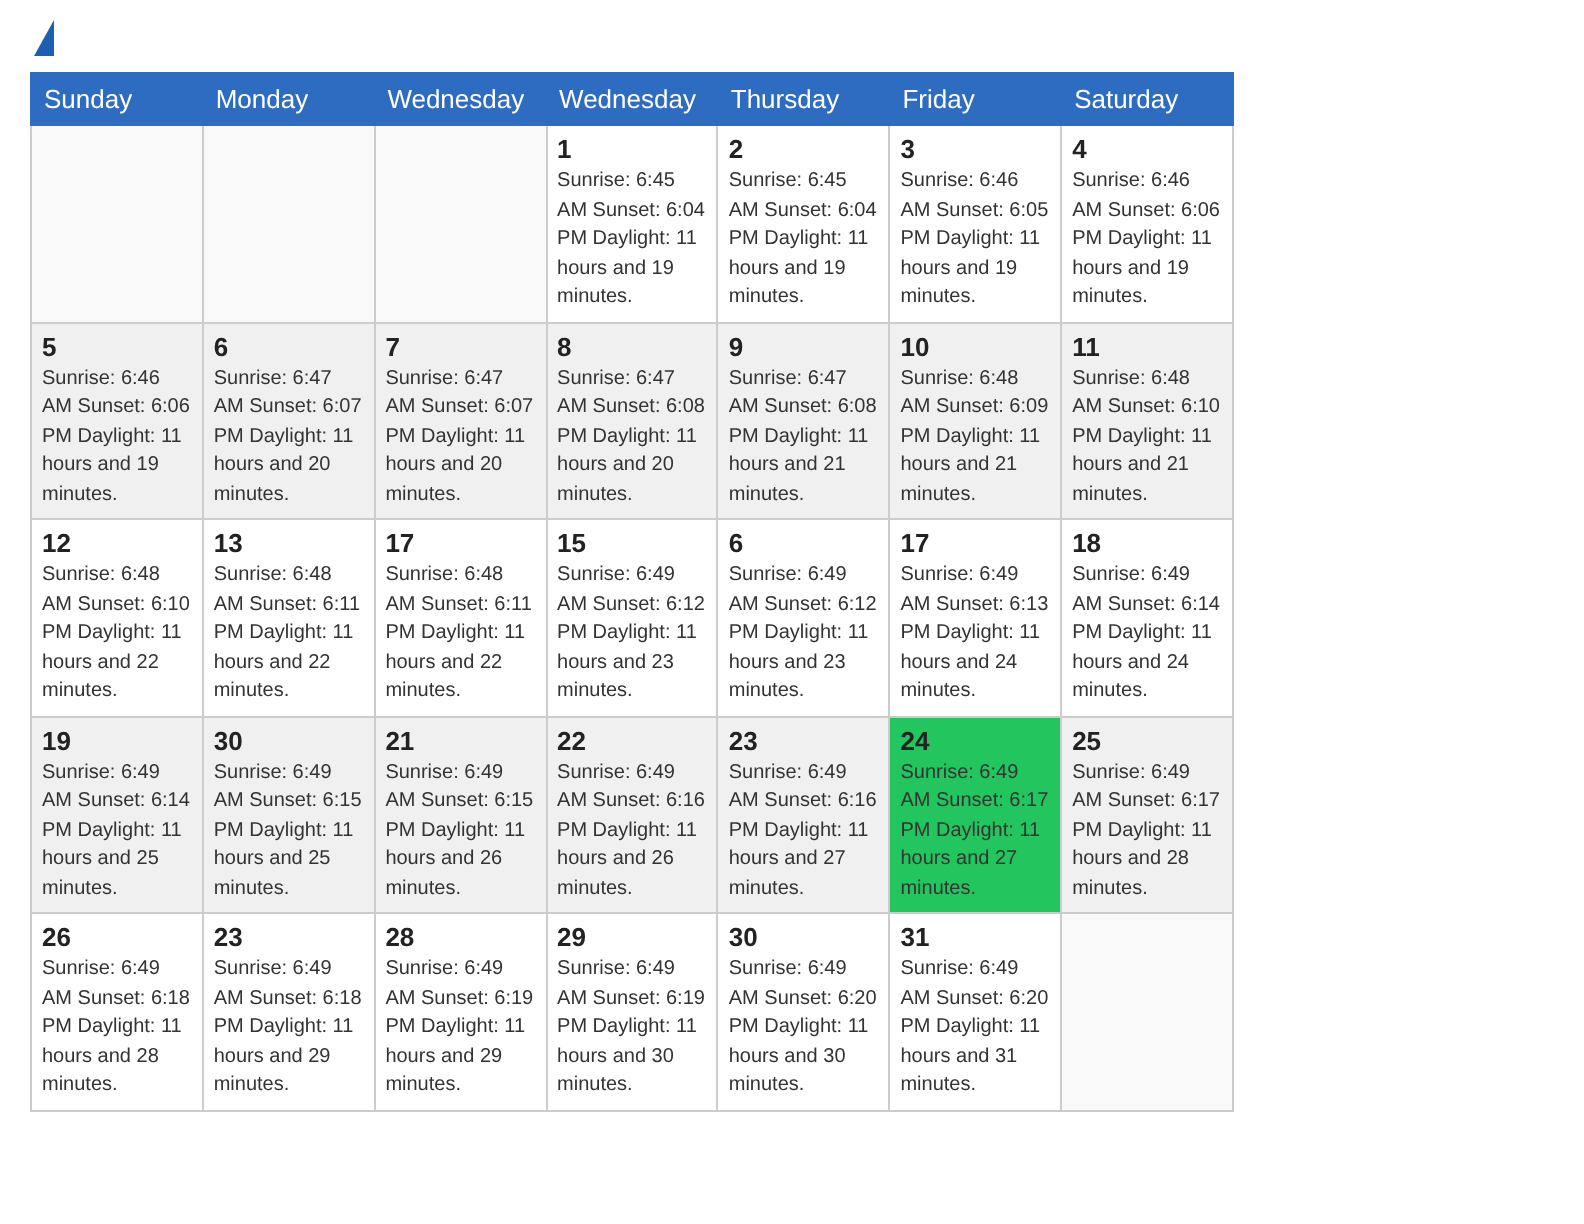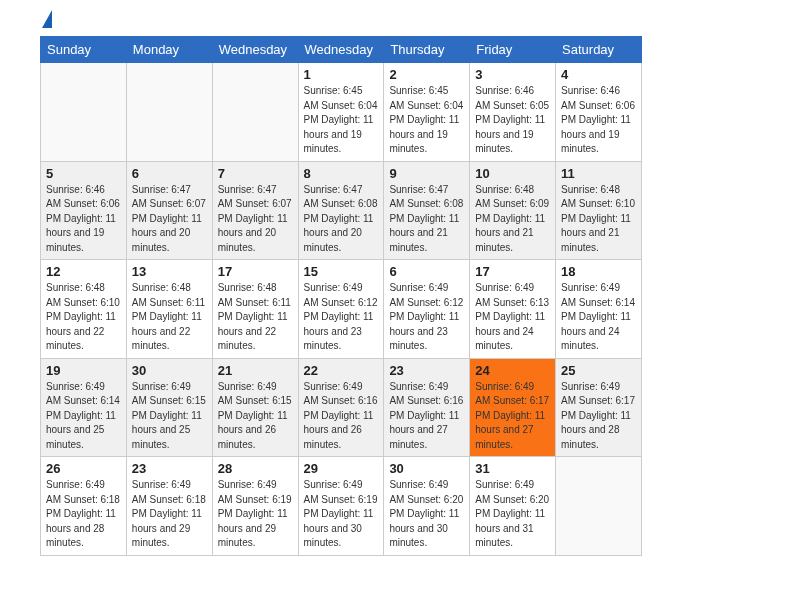--- a/index.html
+++ b/index.html
@@ -1,17 +1,17 @@
 <!DOCTYPE html>
 <html><head>
   <meta charset="utf-8">
   <style>
     * { box-sizing: border-box; margin: 0; padding: 0; }
     body { font-family: Arial, sans-serif; background: #fff; width: 792px; height: 612px; overflow: hidden; }
-    .container { width: 632px; padding: 10px 15px; margin-left: 25px; }
+    .container { width: 632px; padding: 10px 15px; }
     .header { display: flex; justify-content: space-between; align-items: flex-start; margin-bottom: 8px; }
     .logo { display: flex; flex-direction: column; align-items: flex-start; }
     .logo-text { display: flex; align-items: center; }
     .logo-general { font-size: 18px; font-weight: bold; color: #333; }
     .logo-blue { font-size: 18px; font-weight: bold; color: #1a5fb4; }
     .logo-triangle { width: 0; height: 0; border-left: 10px solid transparent; border-bottom: 18px solid #1a5fb4; margin-left: 2px; }
     .title-area { text-align: right; }
     .month-title { font-size: 32px; font-weight: normal; color: #222; }
     .location { font-size: 16px; color: #333; }
     table { width: 100%; border-collapse: collapse; table-layout: fixed; }
@@ -196,21 +196,21 @@
             <div class="day-info">Sunrise: 6:49 AM
 Sunset: 6:16 PM
 Daylight: 11 hours and 26 minutes.</div>
           </td>
           <td style="background: rgb(240, 240, 240);">
             <div class="day-num">23</div>
             <div class="day-info">Sunrise: 6:49 AM
 Sunset: 6:16 PM
 Daylight: 11 hours and 27 minutes.</div>
           </td>
-          <td style="background: #f97316;">
+          <td style="background: #22c55e;">
             <div class="day-num">24</div>
             <div class="day-info">Sunrise: 6:49 AM
 Sunset: 6:17 PM
 Daylight: 11 hours and 27 minutes.</div>
           </td>
           <td style="background: rgb(240, 240, 240);">
             <div class="day-num">25</div>
             <div class="day-info">Sunrise: 6:49 AM
 Sunset: 6:17 PM
 Daylight: 11 hours and 28 minutes.</div>

